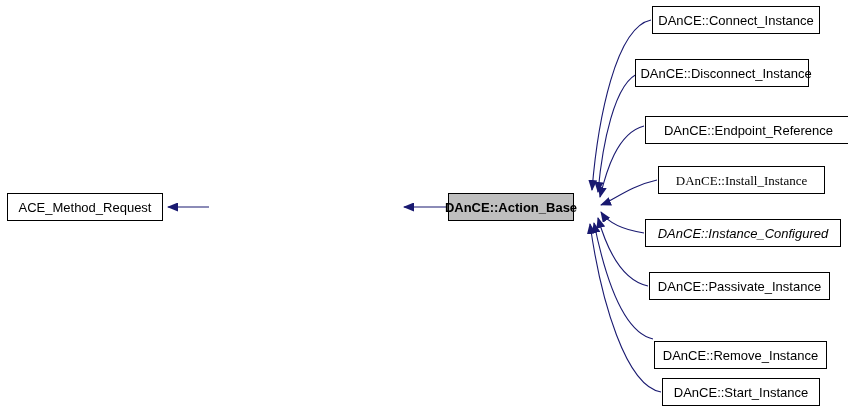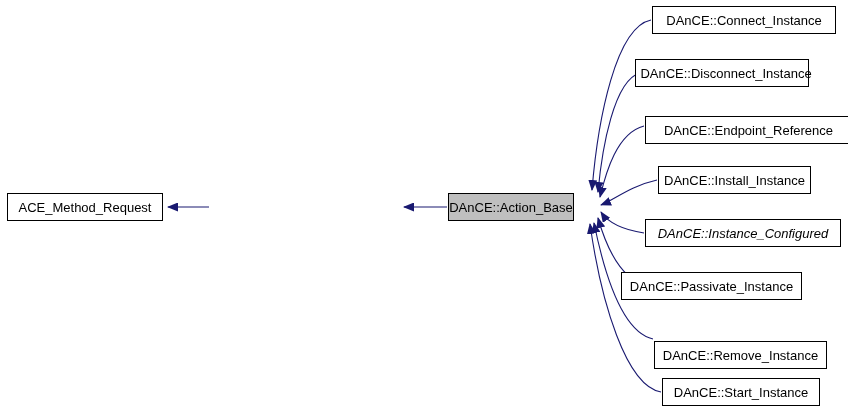--- a/index.html
+++ b/index.html
@@ -20,27 +20,27 @@
     color:#000000;
     display:flex;align-items:center;justify-content:center;
     font-size:13px;
     white-space:nowrap;
     line-height:1;
   }
   .node.hl{background:#bfbfbf;}
   
   #n-root  {left:7px;  top:193px; width:156px;}
   #n-mid   {left:210px;top:193px; width:190px;}
-  #n-center{left:448px;top:193px; width:126px;}
-  #n-d0{left:652px;top:6px;  width:184px;}
+  #n-center{left:448px;top:193px; width:126px;font-weight:bold;}
+  #n-d0{left:652px;top:6px;  width:168px;}
   #n-d1{left:635px;top:59px; width:174px;padding-left:8px;}
   #n-d2{left:645px;top:116px;width:207px;}
-  #n-d3{left:658px;top:166px;width:153px;}
+  #n-d3{left:658px;top:166px;width:167px;font-family:Liberation Serif, serif;}
   #n-d4{left:645px;top:219px;width:196px;font-style:italic;}
-  #n-d5{left:621px;top:272px;width:181px;}
+  #n-d5{left:649px;top:272px;width:181px;}
   #n-d6{left:654px;top:325px;width:173px;margin-top:16px;}
   #n-d7{left:662px;top:378px;width:158px;}
   .edge{fill:none;stroke:#191970;stroke-width:1.1;}
 </style>
 </head>
 <body>
 
 <div class="canvas">
 
   <svg class="edges" viewBox="0 0 848 413" xmlns="http://www.w3.org/2000/svg">

